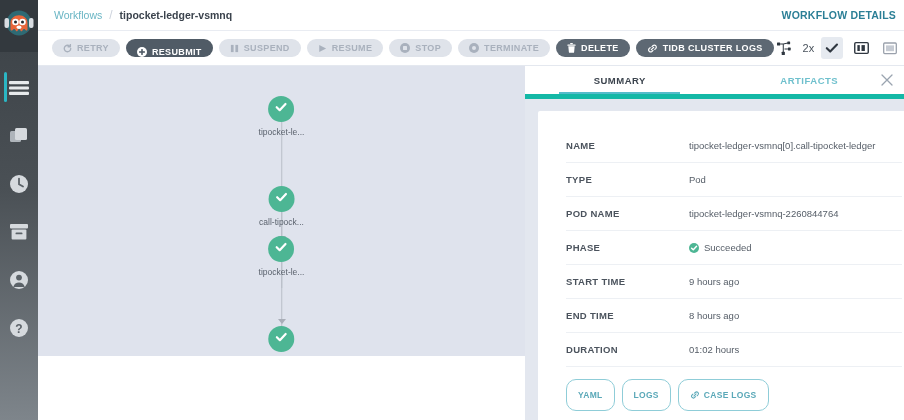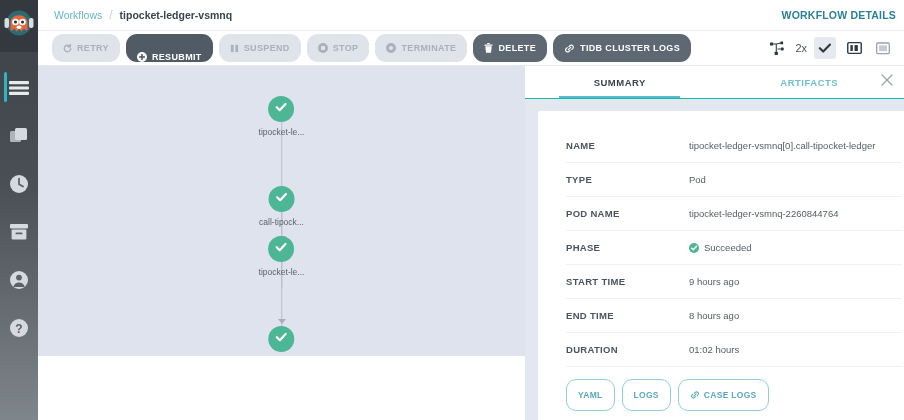--- a/index.html
+++ b/index.html
@@ -58,21 +58,21 @@
   
   .toolbar {
     position: absolute; left: 38px; top: 31px; width: 866px; height: 35px;
     background: #ffffff;
     border-bottom: 1px solid #e4e8ef;
     display: flex; align-items: center;
   }
   .tb-left { display: flex; align-items: center; gap: 6px; margin-left: 14px; }
   .btn {
     display: inline-flex; align-items: center; gap: 5px;
-    height: 28px; padding: 0 11px; border-radius: 11px;
+    height: 18px; padding: 0 11px; border-radius: 11px;
     font-size: 9px; font-weight: bold; letter-spacing: .35px;
     border: none; cursor: pointer; white-space: nowrap;
   }
   .btn.disabled { background: #dfe3ea; color: #a9b1bd; cursor: default; }
   .btn.primary  { background: #505b66; color: #ffffff; align-items: flex-end; }
   .btn.dark     { background: #5d6873; color: #ffffff; }
   .btn svg { display: block; flex: none; }
 
   .tb-right {
     margin-left: auto; margin-right: 10px;
@@ -122,21 +122,21 @@
 
   
   .panel {
     position: absolute; left: 525px; top: 66px;
     width: 379px; height: 354px;
     background: #e3e7ef;
   }
   .panel-tabs {
     position: relative; height: 33px; background: #ffffff;
     display: flex; align-items: stretch;
-    border-bottom: 1px solid #14b8a6;
+    border-bottom: 5px solid #14b8a6;
     text-align: right;
   }
   .tab {
     flex: 1; display: flex; align-items: center; justify-content: center;
     font-size: 9.5px; font-weight: bold; letter-spacing: .5px;
     color: #6fc0cd; cursor: pointer; position: relative;
   }
   .tab.active { color: #3c444e; }
   .tab.active::after {
     content: ""; position: absolute; left: 18%; right: 18%; bottom: 0;
@@ -295,20 +295,28 @@
       <button class="btn disabled">
         <span>
           <svg width="9" height="9" viewBox="0 0 10 10">
             <rect x="1" y="1" width="3" height="8" fill="#a9b1bd"></rect>
             <rect x="6" y="1" width="3" height="8" fill="#a9b1bd"></rect>
           </svg>
         </span>
         <span>SUSPEND</span>
       </button>
 
+      <button class="btn disabled">
+        <span>
+          <svg width="9" height="9" viewBox="0 0 10 10">
+            <path d="M1.4 1 L9 5 L1.4 9 Z" fill="#a9b1bd"></path>
+          </svg>
+        </span>
+        <span>RESUME</span>
+      </button>
 
       <button class="btn disabled">
         <span>
           <svg width="10" height="10" viewBox="0 0 10 10">
             <circle cx="5" cy="5" r="5" fill="#a9b1bd"></circle>
             <rect x="3" y="3" width="4" height="4" rx=".6" fill="#dfe3ea"></rect>
           </svg>
         </span>
         <span>STOP</span>
       </button>

